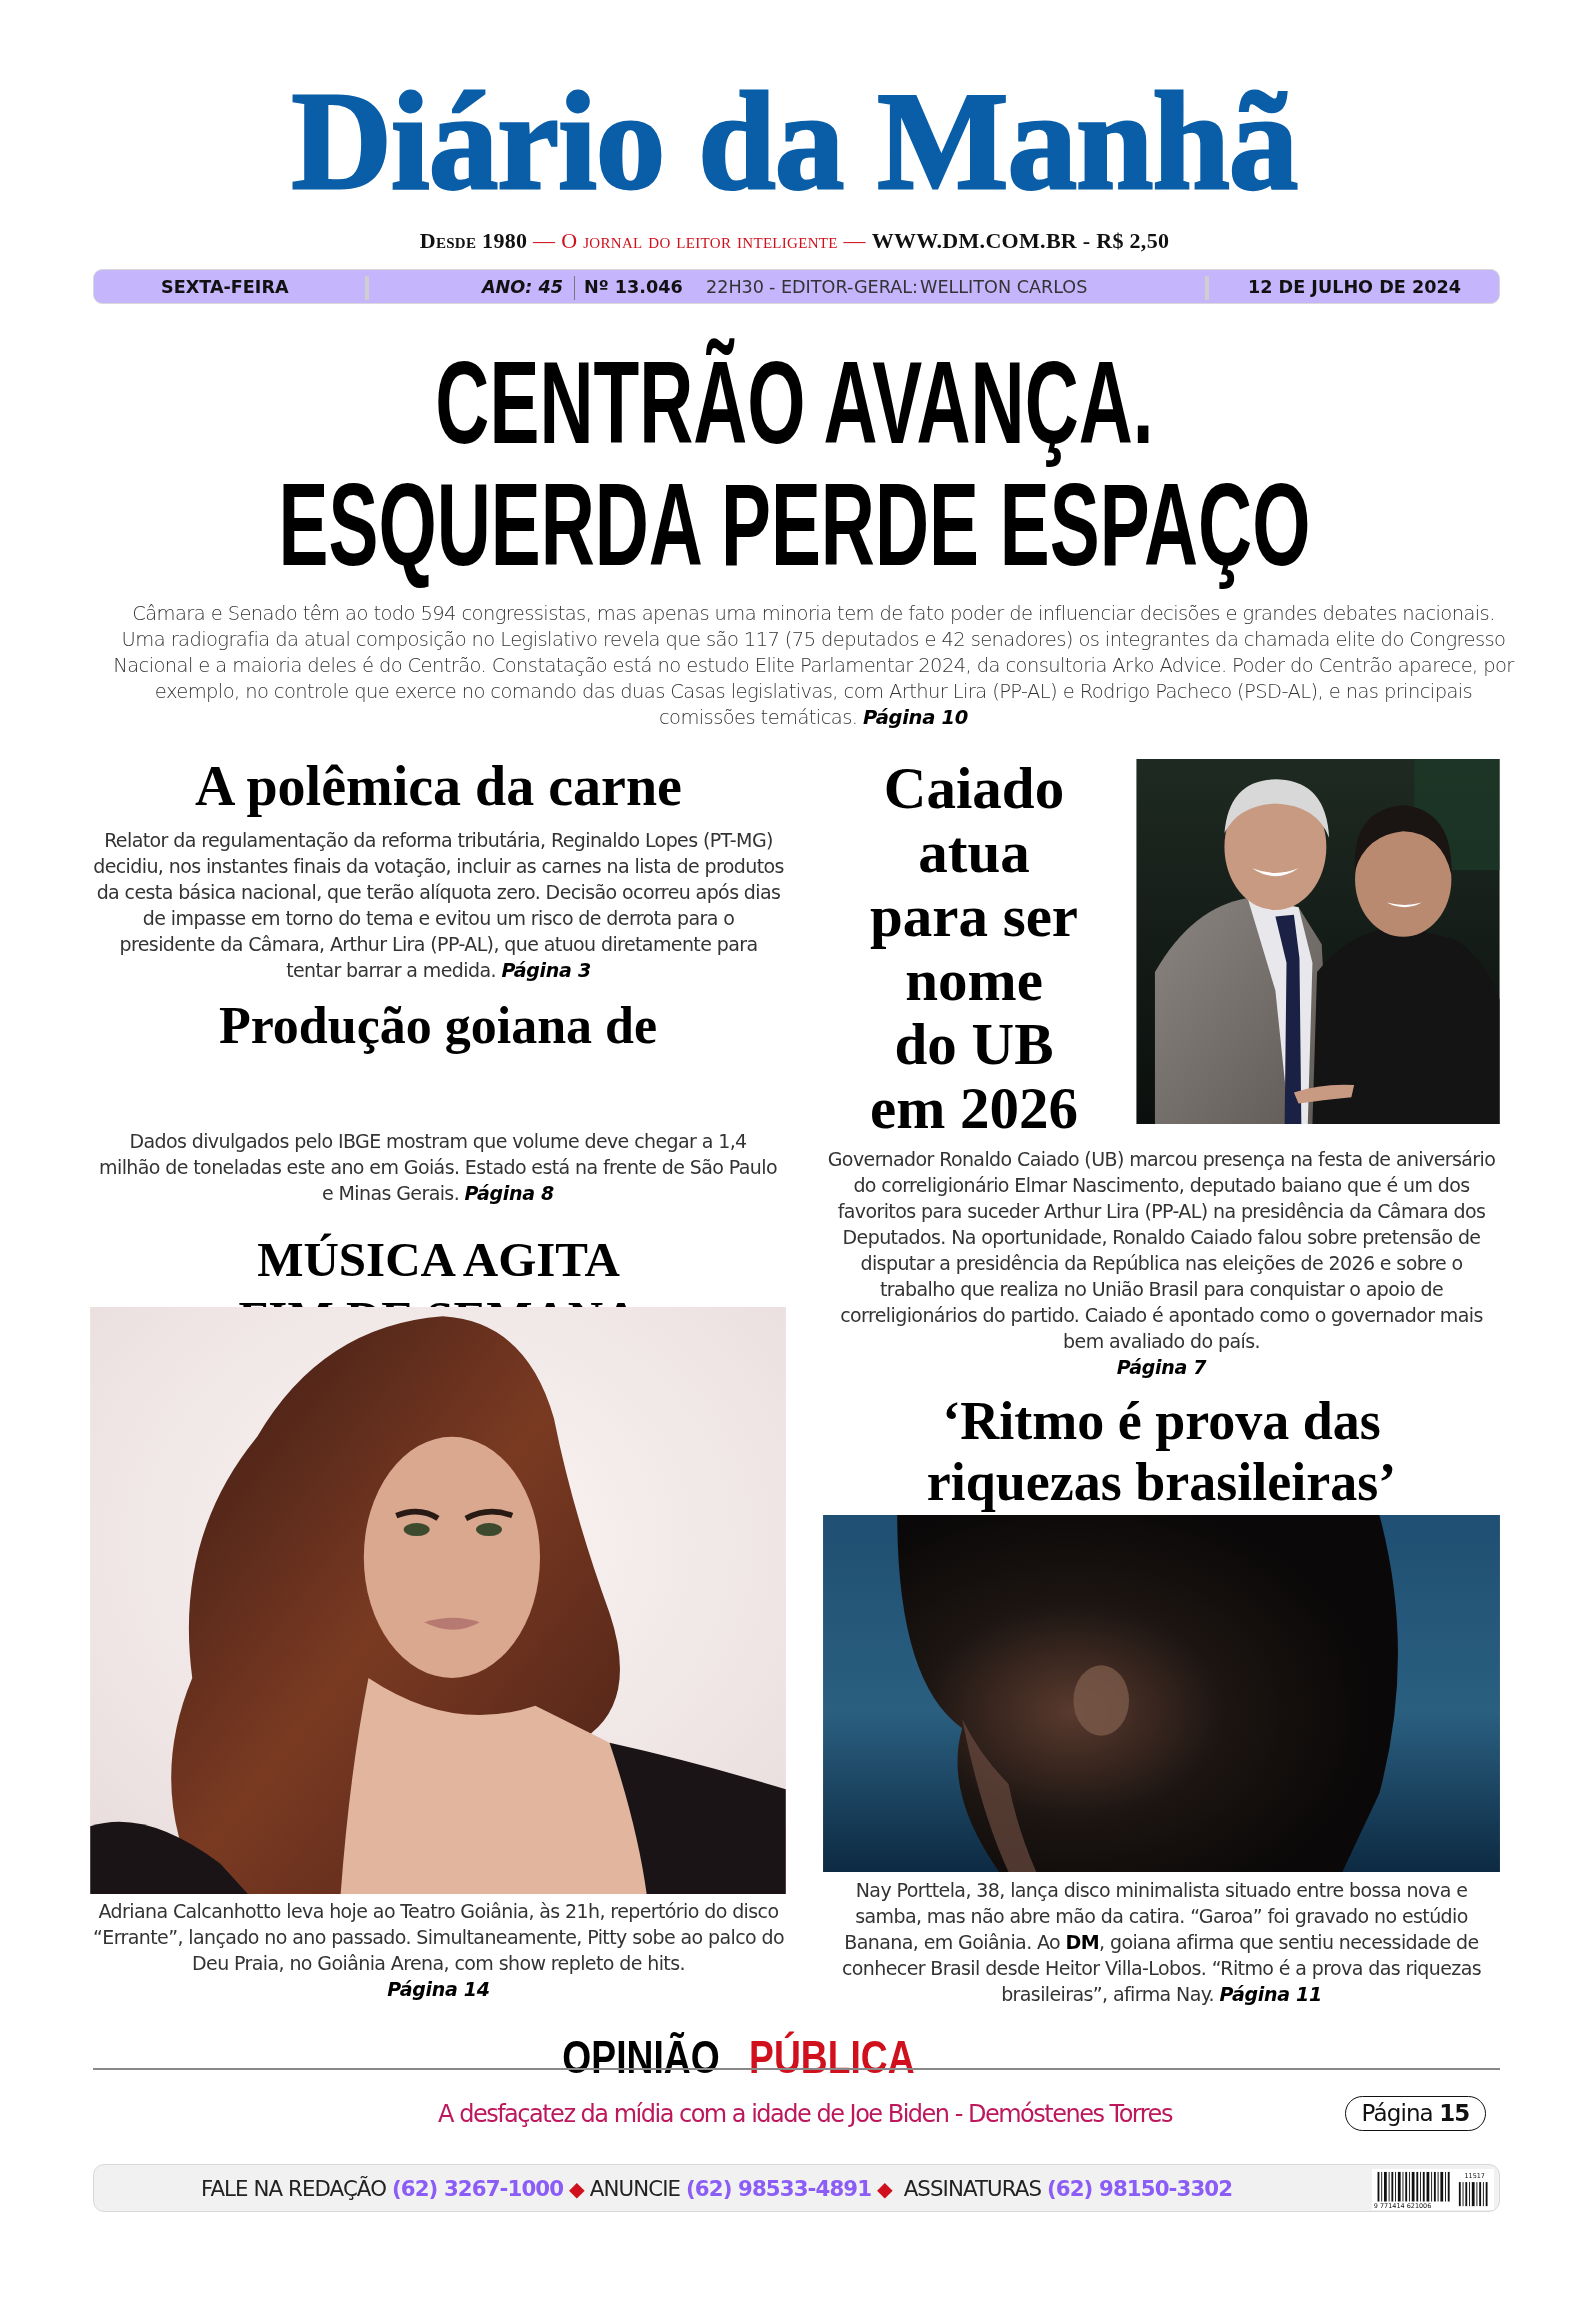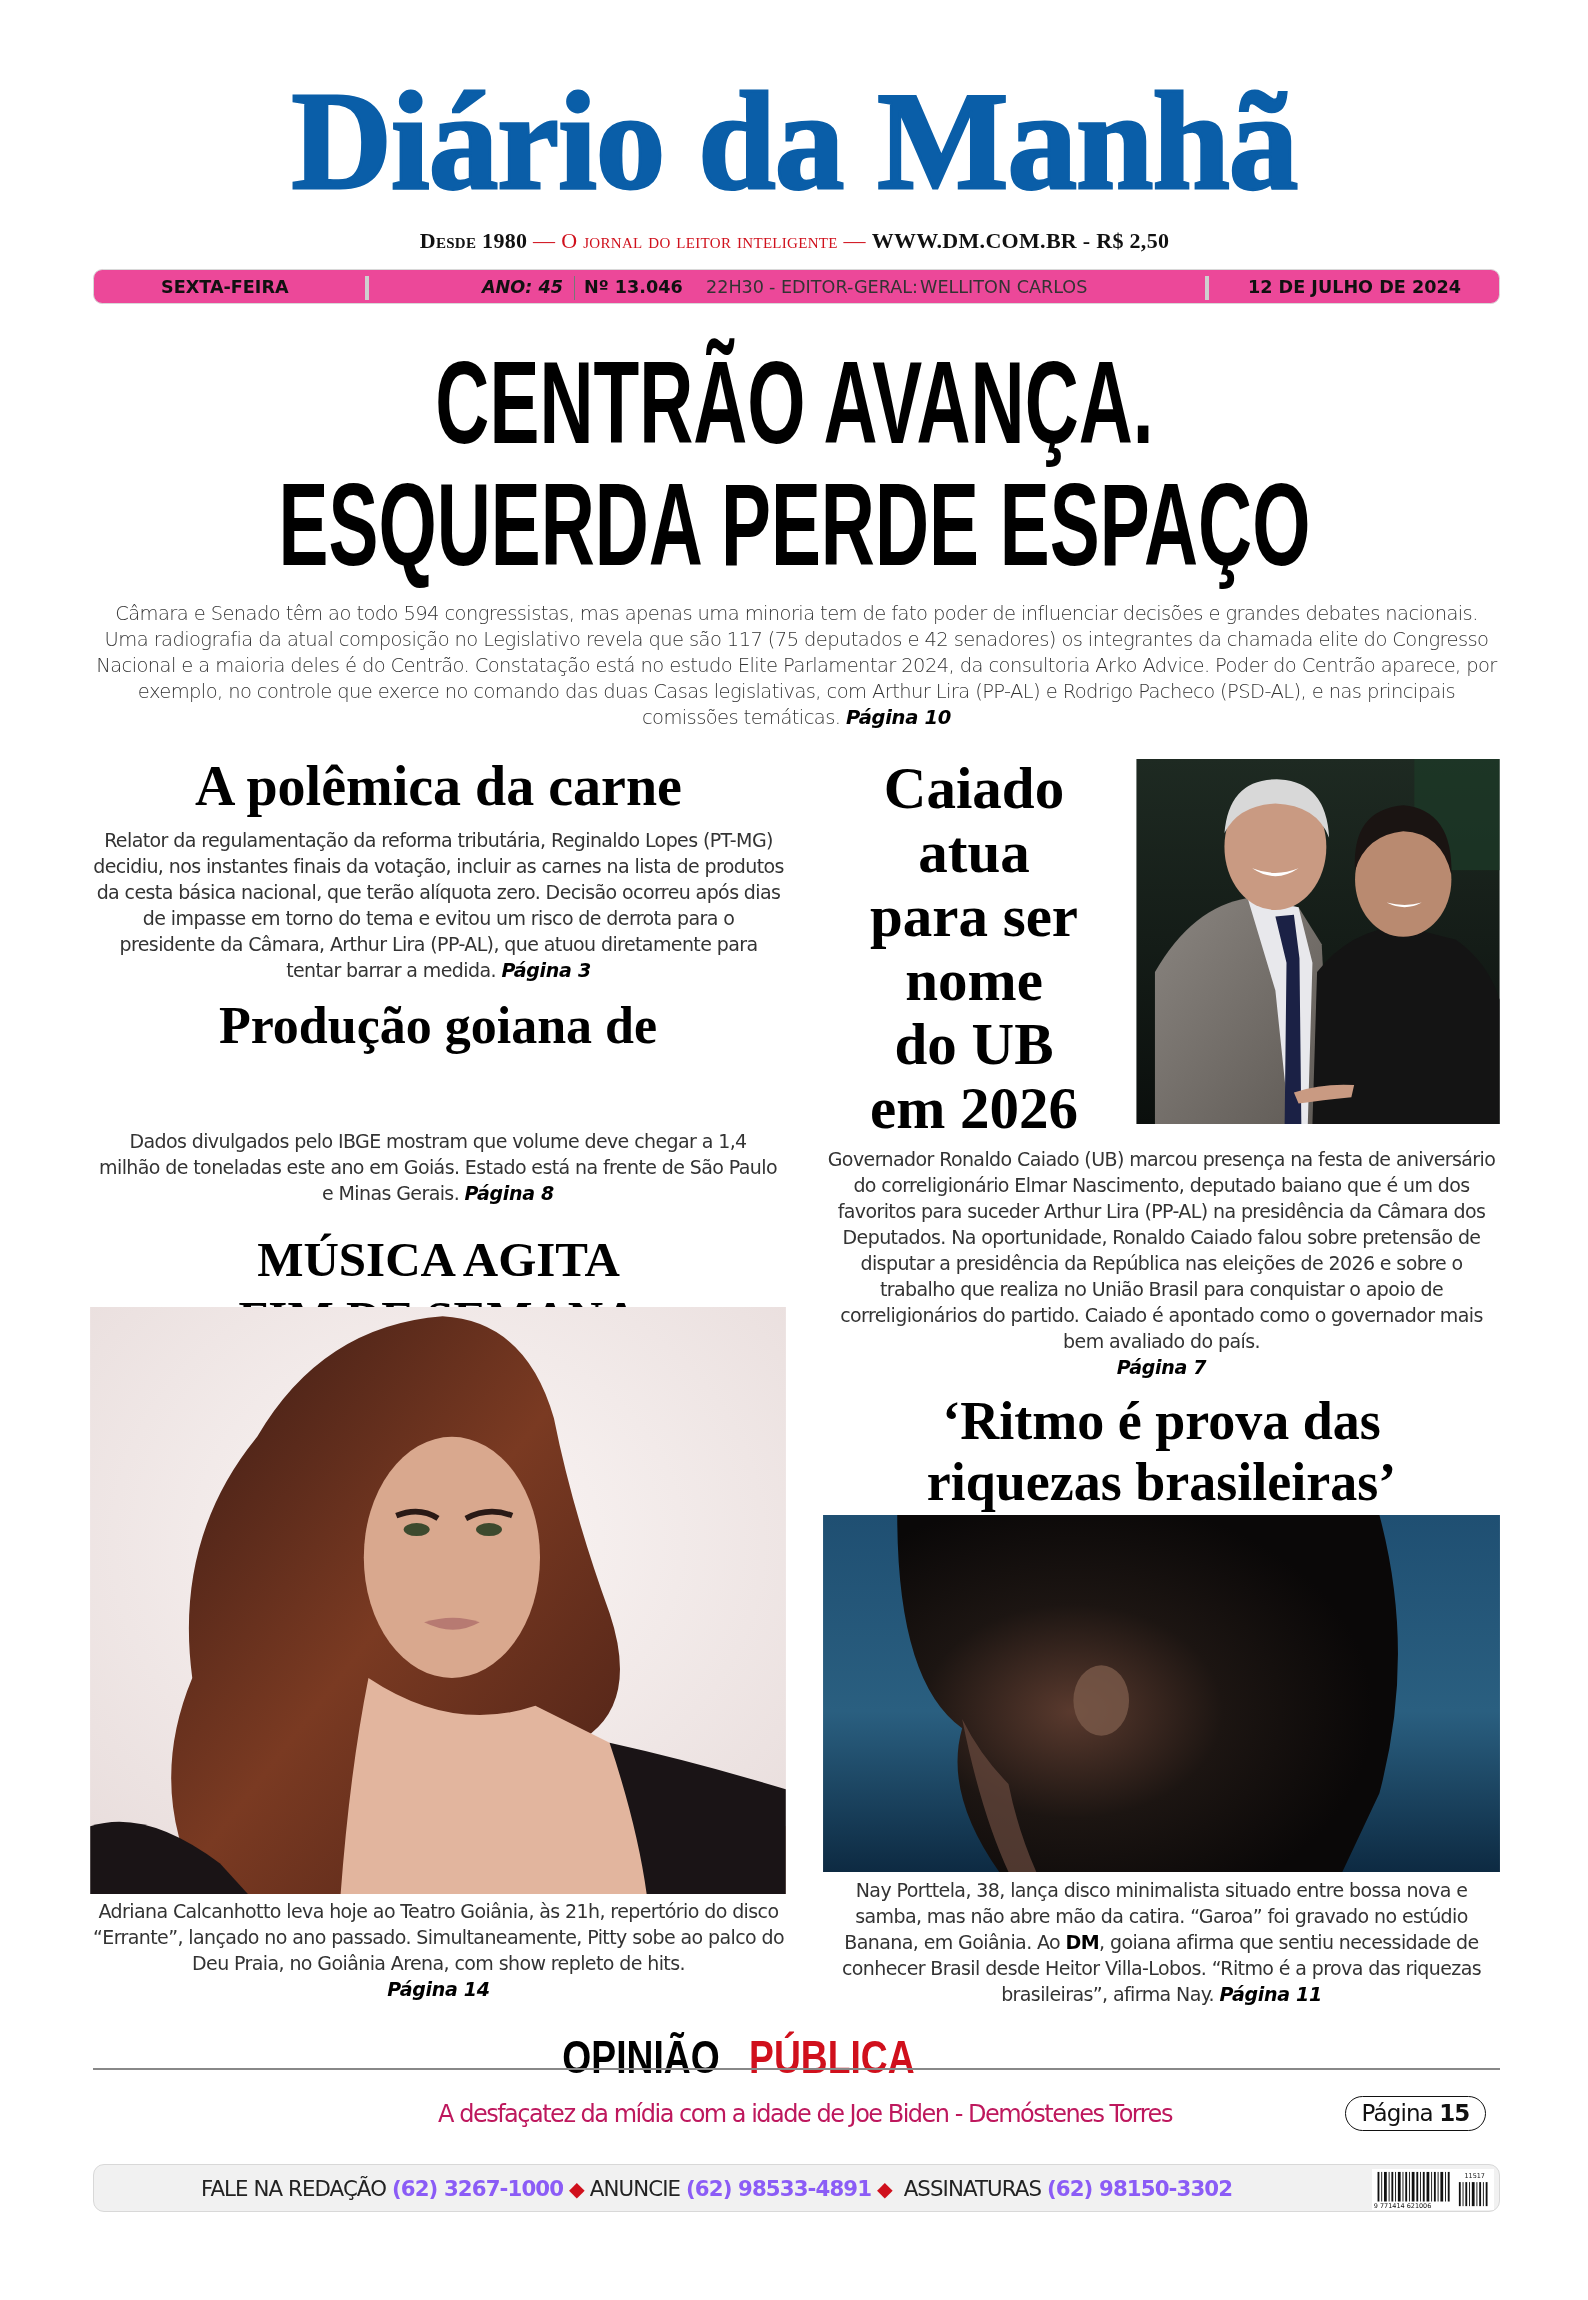--- a/index.html
+++ b/index.html
@@ -19,39 +19,39 @@
       position: absolute; left: 0; top: 228px; width: 1589px; text-align: center;
       font-family: "Liberation Serif", serif; font-weight: bold; font-size: 22px;
       letter-spacing: 0.3px; font-variant: small-caps;
     }
     .tagline .black { color: #111; }
     .tagline .red { color: #d0101c; font-weight: normal; }
 
     
     .infobar {
       left: 93px; top: 269px; width: 1407px; height: 35px;
-      background: #ec4899; border: 0.9px solid #d8d8d8; border-radius: 9.3px;
+      background: #c4b5fd; border: 0.9px solid #d8d8d8; border-radius: 9.3px;
       font-family: "DejaVu Sans", sans-serif; font-size: 17.6px; color: #111;
     }
     .infobar span { position: absolute; top: 7.4px; white-space: nowrap; }
     .infobar .sep { position: absolute; top: 5.6px; width: 3.7px; height: 24px; background: #cfcfcf; }
     .infobar .thin { position: absolute; top: 5.6px; width: 0.9px; height: 24px; background: #777; }
     .bold { font-weight: bold; }
     .light { font-weight: normal; color: #333; }
 
     
     .main-headline {
       left: 0; top: 334px; width: 1589px; text-align: center;
       font-family: "Liberation Sans", sans-serif; font-weight: bold; color: #000;
       font-size: 104px; line-height: 122px;
     }
     .main-headline div { display: block; transform: scaleX(0.72) scaleY(1.12); transform-origin: center top; white-space: nowrap; }
 
     .lead {
-      left: 93px; top: 601px; width: 1407px; text-align: center;
+      left: 110px; top: 601px; width: 1407px; text-align: center;
       font-family: "DejaVu Sans", sans-serif; font-weight: 300; font-size: 19.5px; line-height: 26px; color: #333;
       letter-spacing: -0.6px;
     }
     .pg { font-family: "DejaVu Sans", sans-serif; font-weight: bold; font-style: italic; color: #000; letter-spacing: -0.3px; }
 
     .serif-h { font-family: "Liberation Serif", serif; font-weight: bold; color: #000; text-align: center; }
 
     .body-text {
       font-family: "DejaVu Sans", sans-serif; font-size: 19px; line-height: 26px; color: #333;
       text-align: center; letter-spacing: -0.6px;

